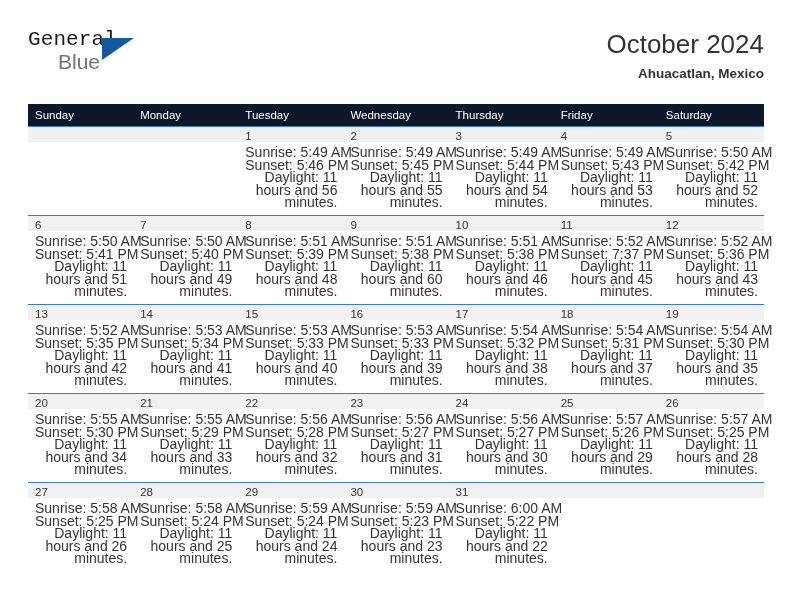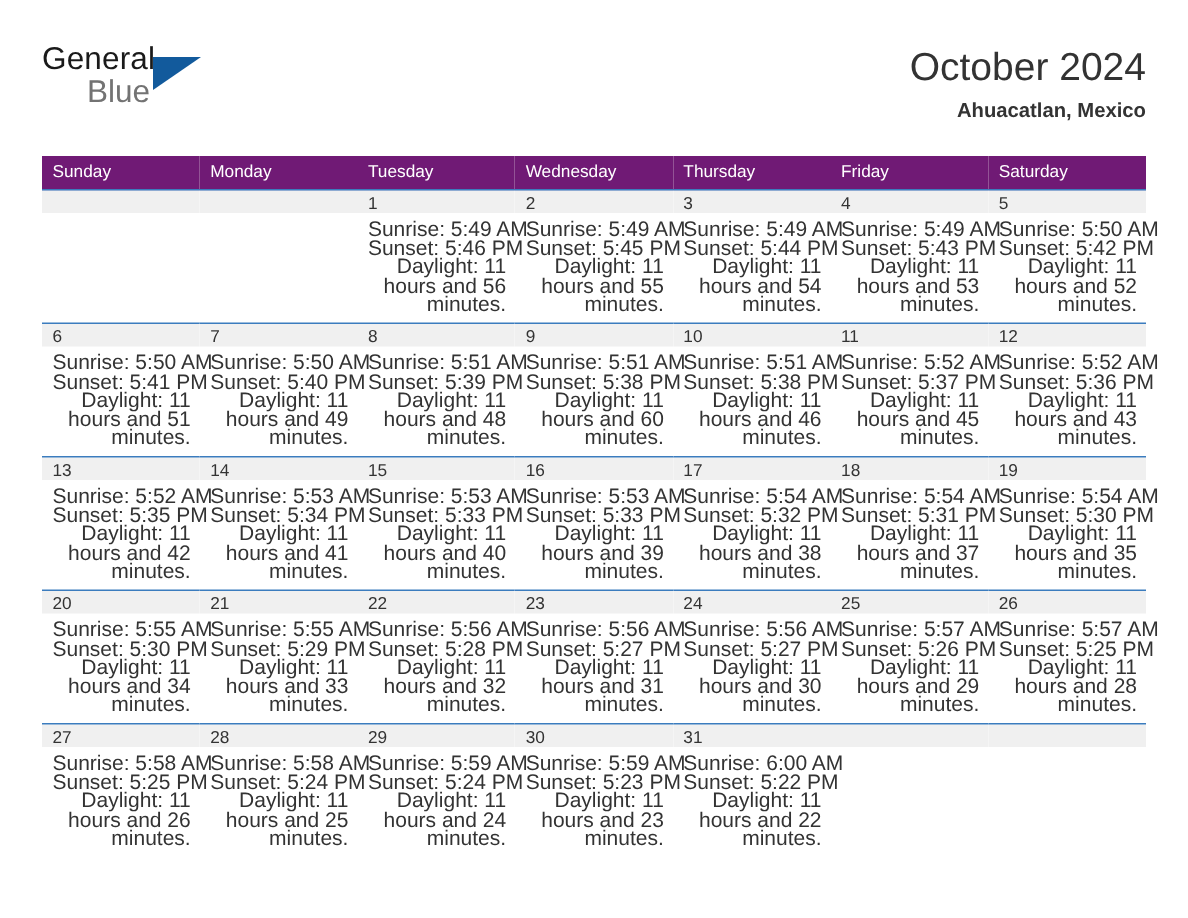--- a/index.html
+++ b/index.html
@@ -36,21 +36,21 @@
     width: 120px;
     height: 56px;
   }
   .brand-general {
     position: absolute;
     left: 0;
     top: 0;
     font-size: 21px;
     letter-spacing: 0.1px;
     color: #1a1a1a;
-    font-family: Liberation Sans, sans-serif;
+    font-family: Liberation Mono, monospace;
   }
   .brand-blue {
     position: absolute;
     left: 30px;
     top: 22px;
     font-size: 21px;
     color: #737373;
     font-family: Liberation Sans, sans-serif;
   }
   .brand-triangle {
@@ -87,21 +87,21 @@
   
   .calendar {
     position: absolute;
     left: 28px;
     top: 104px;
     width: 736px;
     border-collapse: collapse;
     table-layout: fixed;
   }
   .dow-row th {
-    background: #701a75;
+    background: #0f172a;
     color: #ffffff;
     font-size: 11.5px;
     font-weight: normal;
     text-align: left;
     padding: 5px 0 5px 7px;
     height: 12px;
     box-sizing: border-box;
   }
 
   .week-row {
@@ -285,21 +285,21 @@
                 <div>Sunset: 5:38 PM</div>
                 <div class="daylight">Daylight: 11 hours and 46 minutes.</div>
               </div>
             </div>
           </td>
           <td class="daycell">
             <div class="cell-inner">
               <div class="date-band">11</div>
               <div class="info">
                 <div>Sunrise: 5:52 AM</div>
-                <div>Sunset: 5:37 PM</div>
+                <div>Sunset: 7:37 PM</div>
                 <div class="daylight">Daylight: 11 hours and 45 minutes.</div>
               </div>
             </div>
           </td>
           <td class="daycell">
             <div class="cell-inner">
               <div class="date-band">12</div>
               <div class="info">
                 <div>Sunrise: 5:52 AM</div>
                 <div>Sunset: 5:36 PM</div>

